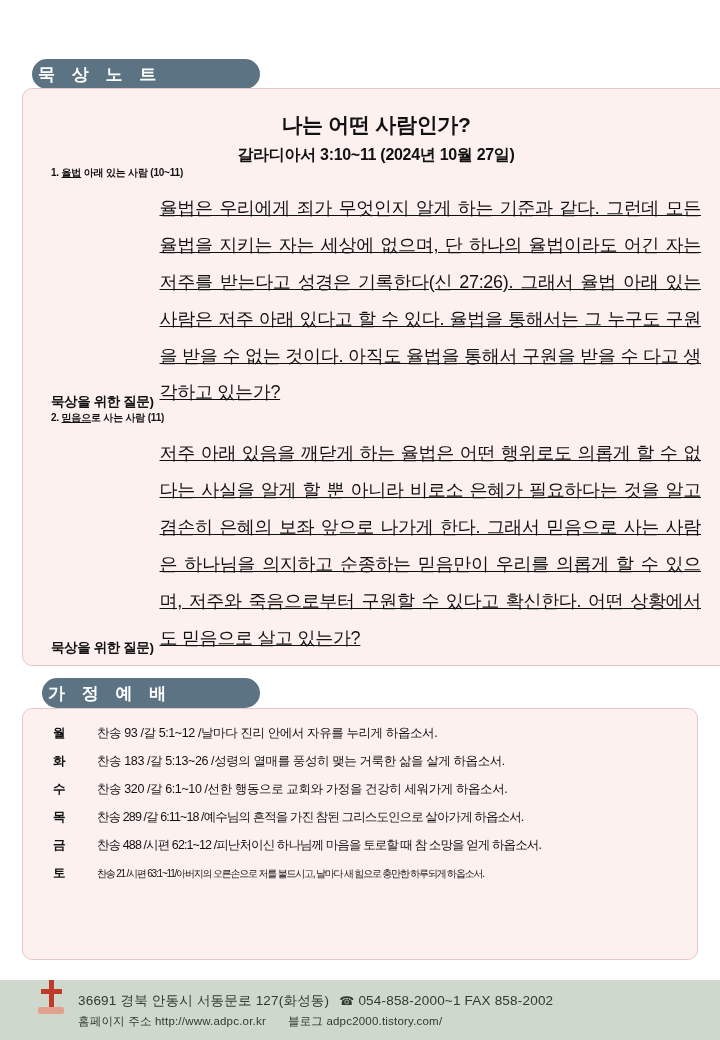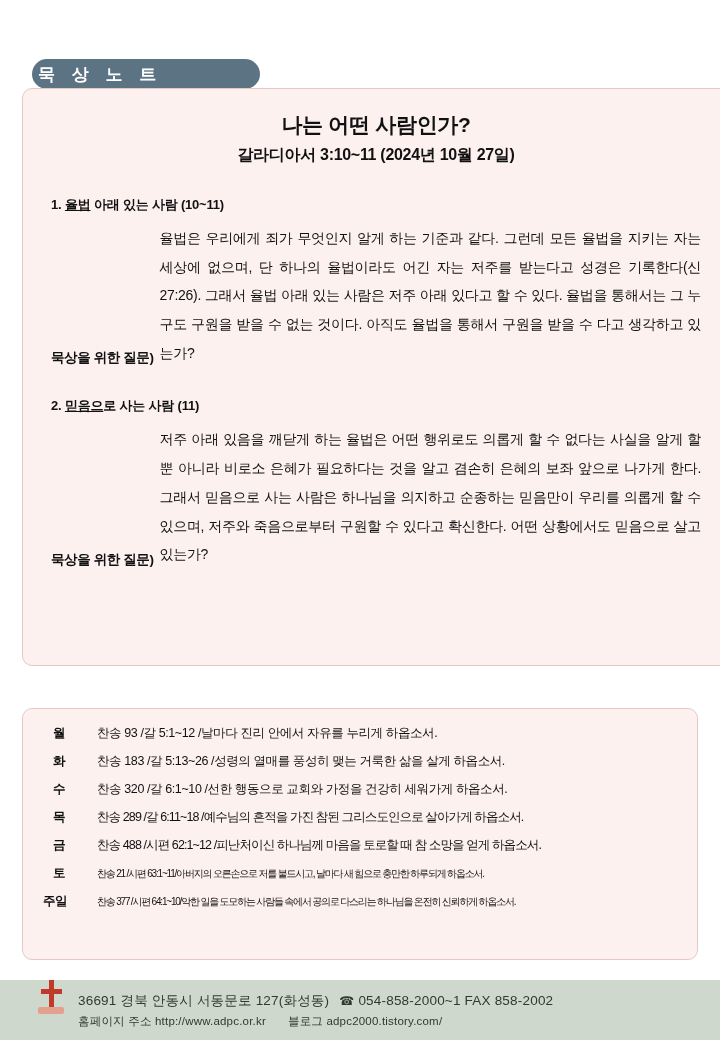--- a/index.html
+++ b/index.html
@@ -73,24 +73,23 @@
   }
   .doc-subtitle {
     text-align: center;
     font-size: 16px;
     font-weight: bold;
     color: #111;
     margin-top: 6px;
     letter-spacing: -0.3px;
   }
   .point-heading {
-    font-size: 13px;
-    font-weight: bold;
-    color: #111;
-    margin-top: 30px;
+    font-size: 10px;
+    font-weight: bold;
+    color: #111;
     letter-spacing: -0.2px;
   }
   .point-heading .u {
     text-decoration: underline;
   }
   .qa-block {
     display: flex;
     margin-top: 10px;
     align-items: flex-end;
   }
@@ -98,28 +97,29 @@
     flex: 0 0 auto;
     font-size: 13.5px;
     font-weight: bold;
     color: #111;
     white-space: nowrap;
     padding-top: 1px;
     letter-spacing: -0.4px;
   }
   .qa-text {
     flex: 1 1 auto;
-    font-size: 14px;
+    font-size: 18px;
     line-height: 2.05;
     color: #111;
     text-align: justify;
     text-align-last: left;
     letter-spacing: -0.3px;
     padding-left: 6px;
     text-indent: 0;
+    text-decoration: underline;
   }
 
   
   #family-card {
     left: 22px;
     top: 708px;
     width: 676px;
     height: 252px;
     padding: 16px 18px;
   }
@@ -247,20 +247,23 @@
       <span>2.</span>
       <span class="u">믿음으</span><span>로 사는 사람 (11)</span>
     </div>
     <div class="qa-block">
       <div class="qa-label">묵상을 위한 질문)</div>
       <div class="qa-text">저주 아래 있음을 깨닫게 하는 율법은 어떤 행위로도 의롭게 할 수 없다는 사실을 알게 할 뿐 아니라 비로소 은혜가 필요하다는 것을 알고 겸손히 은혜의 보좌 앞으로 나가게 한다. 그래서 믿음으로 사는 사람은 하나님을 의지하고 순종하는 믿음만이 우리를 의롭게 할 수 있으며, 저주와 죽음으로부터 구원할 수 있다고 확신한다. 어떤 상황에서도 믿음으로 살고 있는가?</div>
     </div>
 
   </div>
 
+  <div class="pill" id="pill-family">
+    <span>가 정 예 배</span>
+  </div>
 
   <div class="card" id="family-card">
     <div class="fw-row">
       <div class="fw-day">월</div>
       <div class="fw-body">찬송 93 /갈 5:1~12 /날마다 진리 안에서 자유를 누리게 하옵소서.</div>
     </div>
     <div class="fw-row">
       <div class="fw-day">화</div>
       <div class="fw-body">찬송 183 /갈 5:13~26 /성령의 열매를 풍성히 맺는 거룩한 삶을 살게 하옵소서.</div>
     </div>
@@ -272,24 +275,20 @@
       <div class="fw-day">목</div>
       <div class="fw-body">찬송 289 /갈 6:11~18 /예수님의 흔적을 가진 참된 그리스도인으로 살아가게 하옵소서.</div>
     </div>
     <div class="fw-row compact">
       <div class="fw-day">금</div>
       <div class="fw-body">찬송 488 /시편 62:1~12 /피난처이신 하나님께 마음을 토로할 때 참 소망을 얻게 하옵소서.</div>
     </div>
     <div class="fw-row compact2">
       <div class="fw-day">토</div>
       <div class="fw-body">찬송 21 /시편 63:1~11/아버지의 오른손으로 저를 붙드시고, 날마다 새 힘으로 충만한 하루되게 하옵소서.</div>
-    </div>
-    <div class="fw-row compact2">
-      <div class="fw-day wide">주일</div>
-      <div class="fw-body">찬송 377 /시편 64:1~10/악한 일을 도모하는 사람들 속에서 공의로 다스리는 하나님을 온전히 신뢰하게 하옵소서.</div>
     </div>
   </div>
 
   <div id="footer">
     <div id="footer-inner">
       <div class="cross-icon">
         <div class="h"></div>
         <div class="v"></div>
         <div class="b"></div>
       </div>

